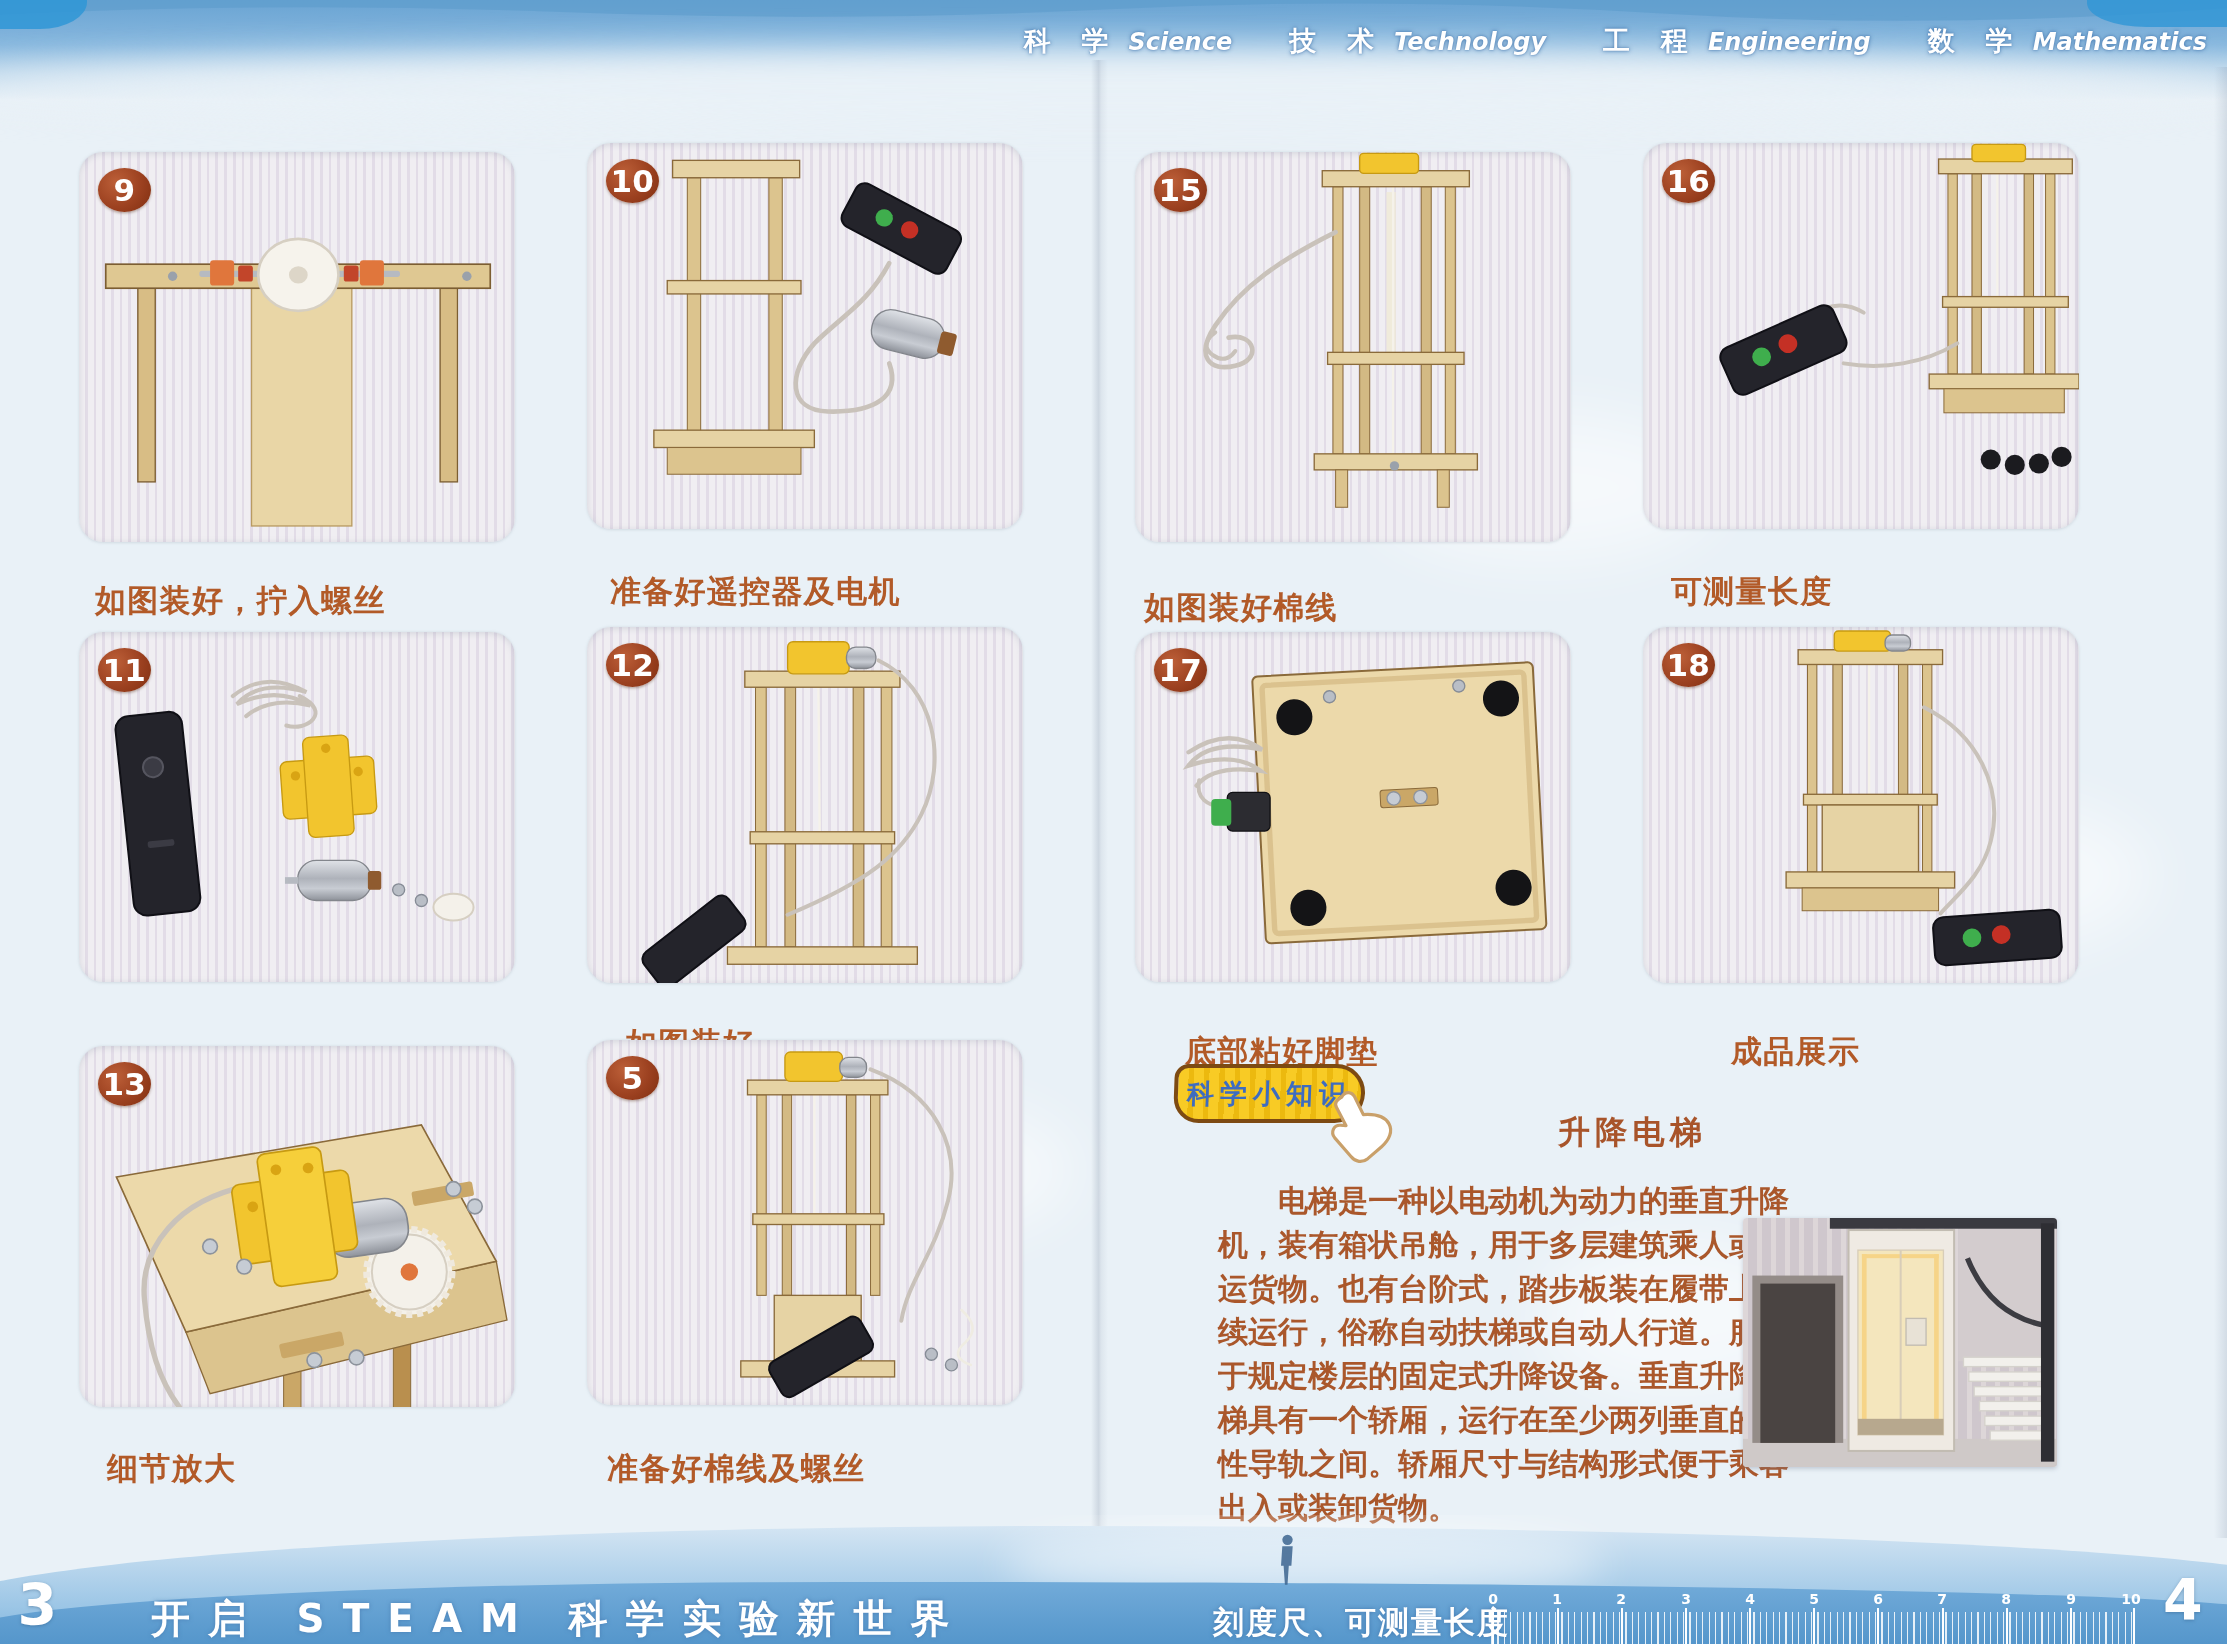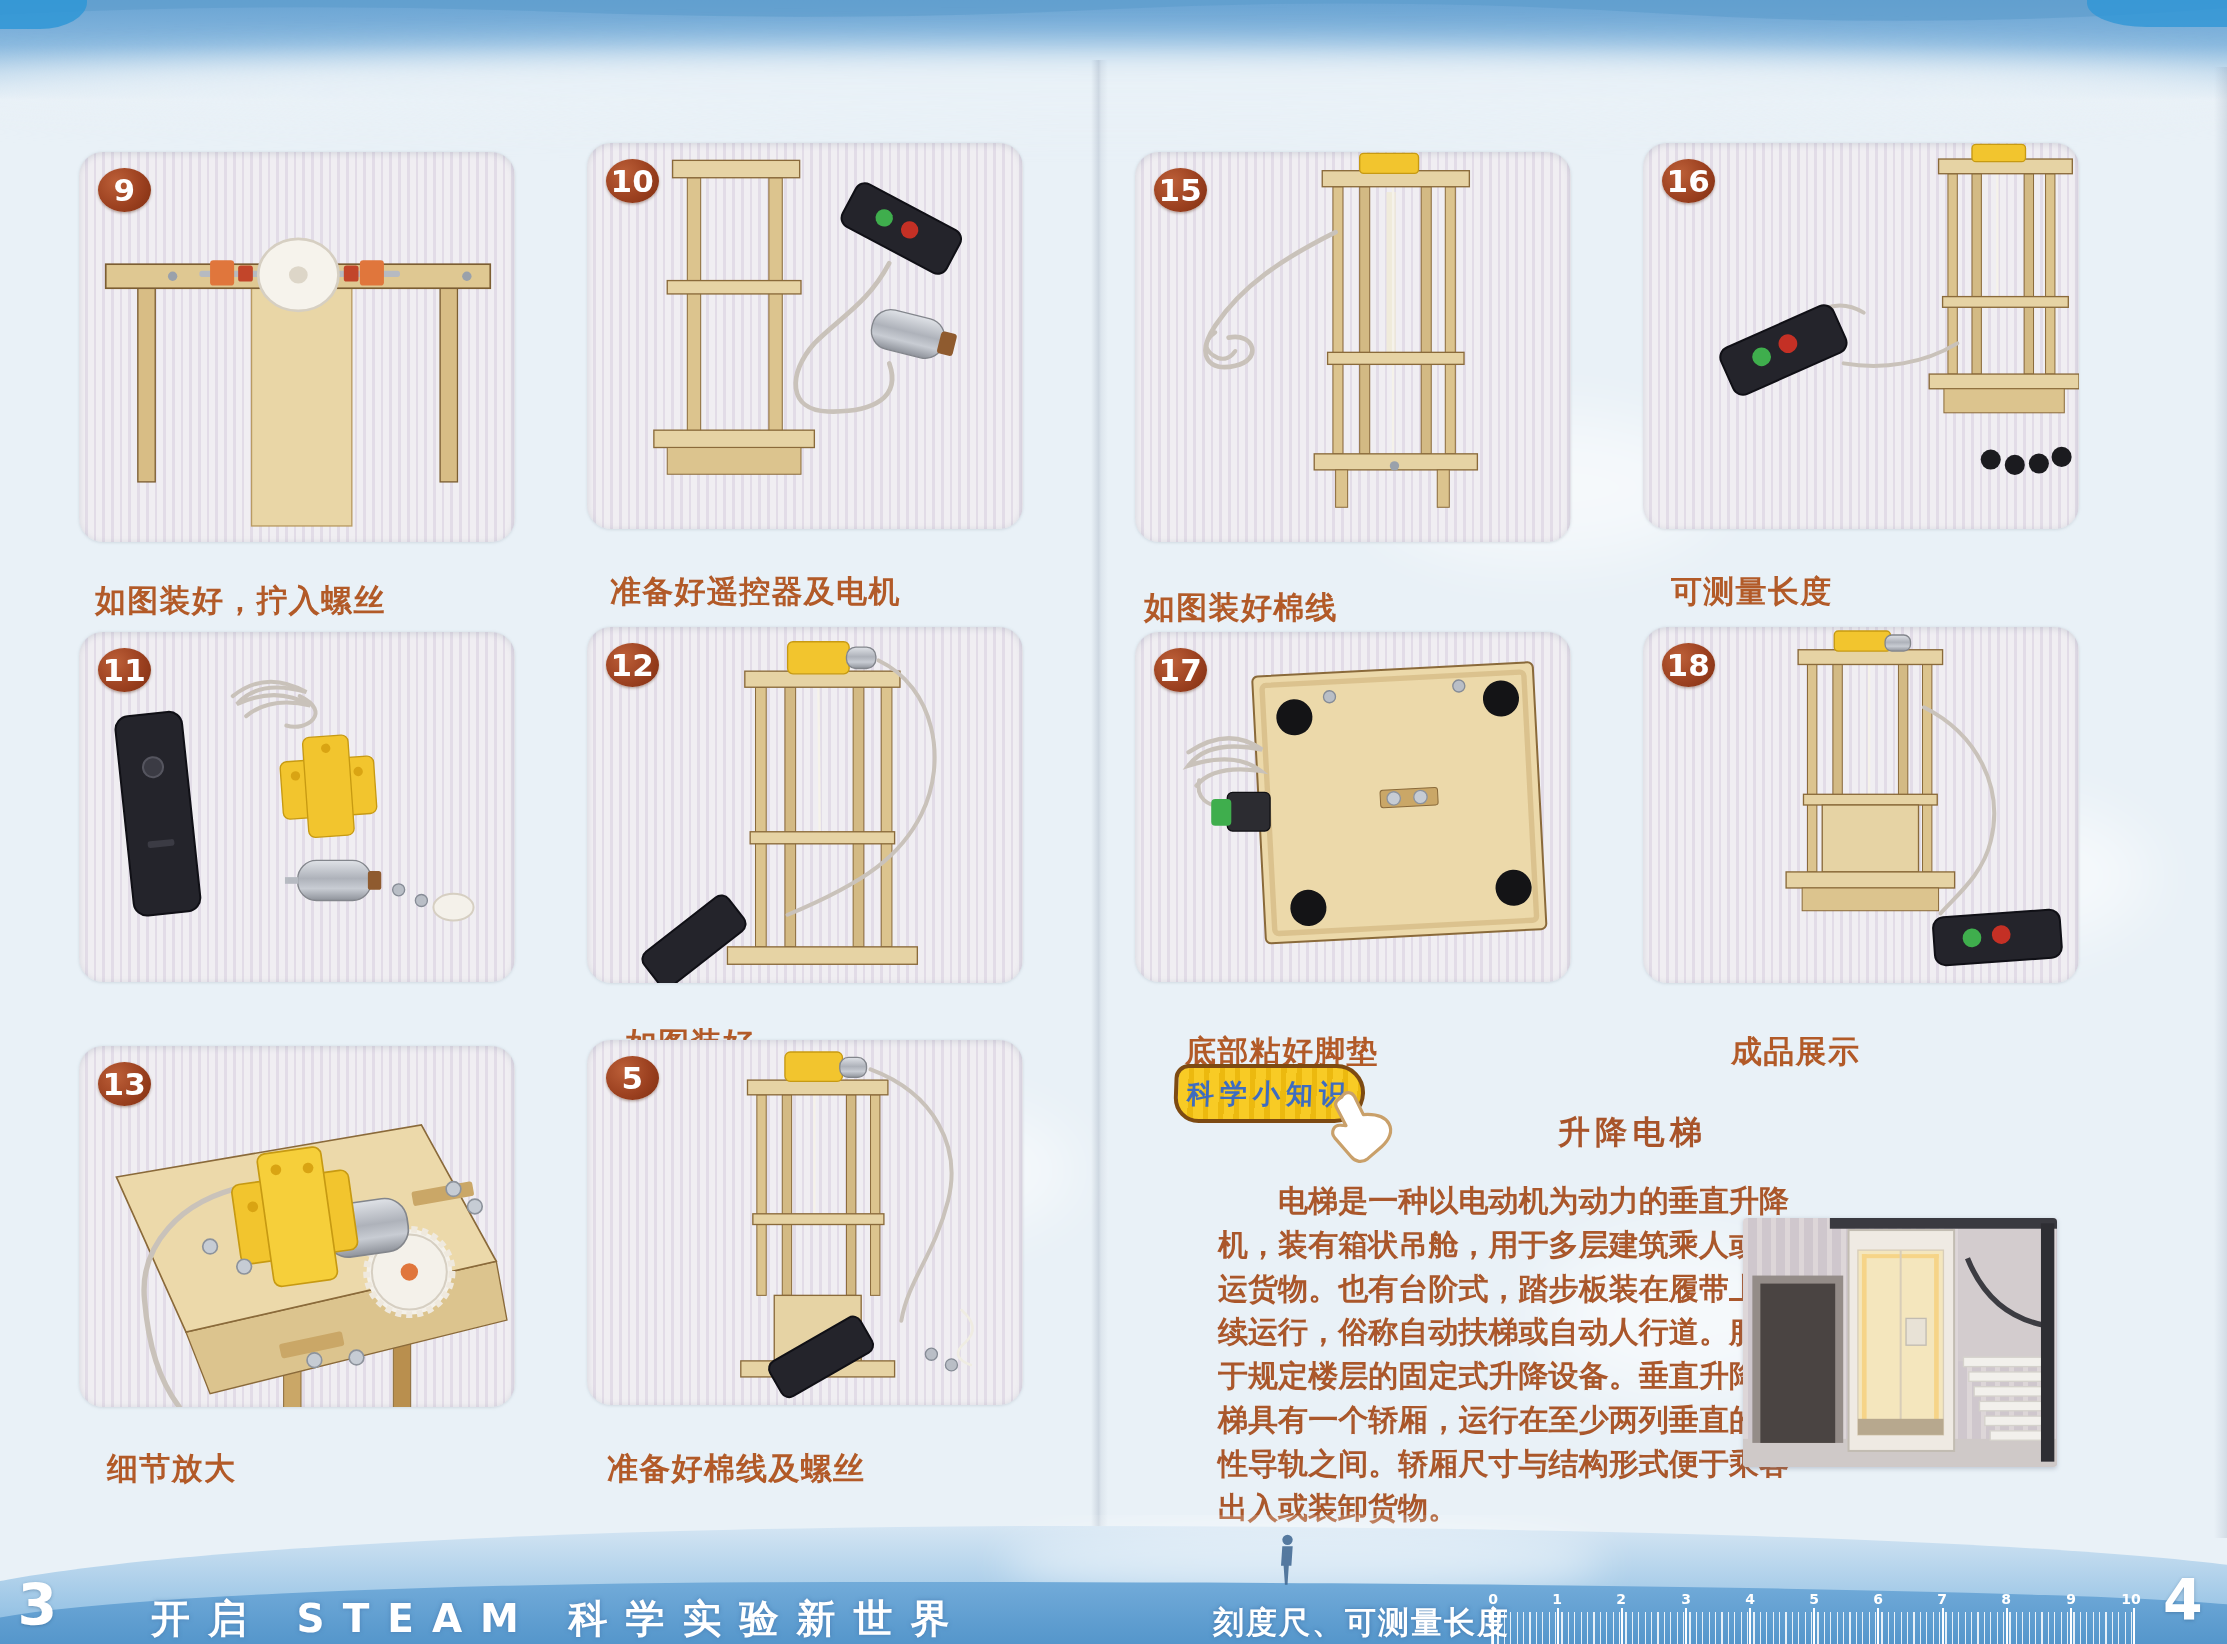--- a/index.html
+++ b/index.html
@@ -89,20 +89,38 @@
   </svg>
 
   <div class="sky"></div>
   <svg class="top-wave" viewBox="0 0 3332 60" preserveAspectRatio="none">
     <path d="M0 22 Q 420 2 840 18 T 1660 14 T 2480 20 T 3332 12 L 3332 0 L 0 0 Z" fill="#5e9ccd" opacity="0.65"></path>
   </svg>
   <div class="corner-tl"></div>
   <div class="corner-tr"></div>
   <div class="cloudband"></div>
 
+  <div class="subjects">
+    <div class="subject">
+      <span class="zh">科 学</span>
+      <span class="en">Science</span>
+    </div>
+    <div class="subject">
+      <span class="zh">技 术</span>
+      <span class="en">Technology</span>
+    </div>
+    <div class="subject">
+      <span class="zh">工 程</span>
+      <span class="en">Engineering</span>
+    </div>
+    <div class="subject">
+      <span class="zh">数 学</span>
+      <span class="en">Mathematics</span>
+    </div>
+  </div>
 
   <div class="cloud" style="left:201px;top:281px;width:281px;height:120px"></div>
   <div class="cloud" style="left:769px;top:1103px;width:308px;height:134px"></div>
   <div class="cloud" style="left:1370px;top:414px;width:348px;height:147px"></div>
   <div class="cloud" style="left:1845px;top:802px;width:308px;height:147px"></div>
   <div class="cloud" style="left:1538px;top:1237px;width:281px;height:160px"></div>
 
   <div class="spine"></div>
   <div class="edge-r"></div>
 

